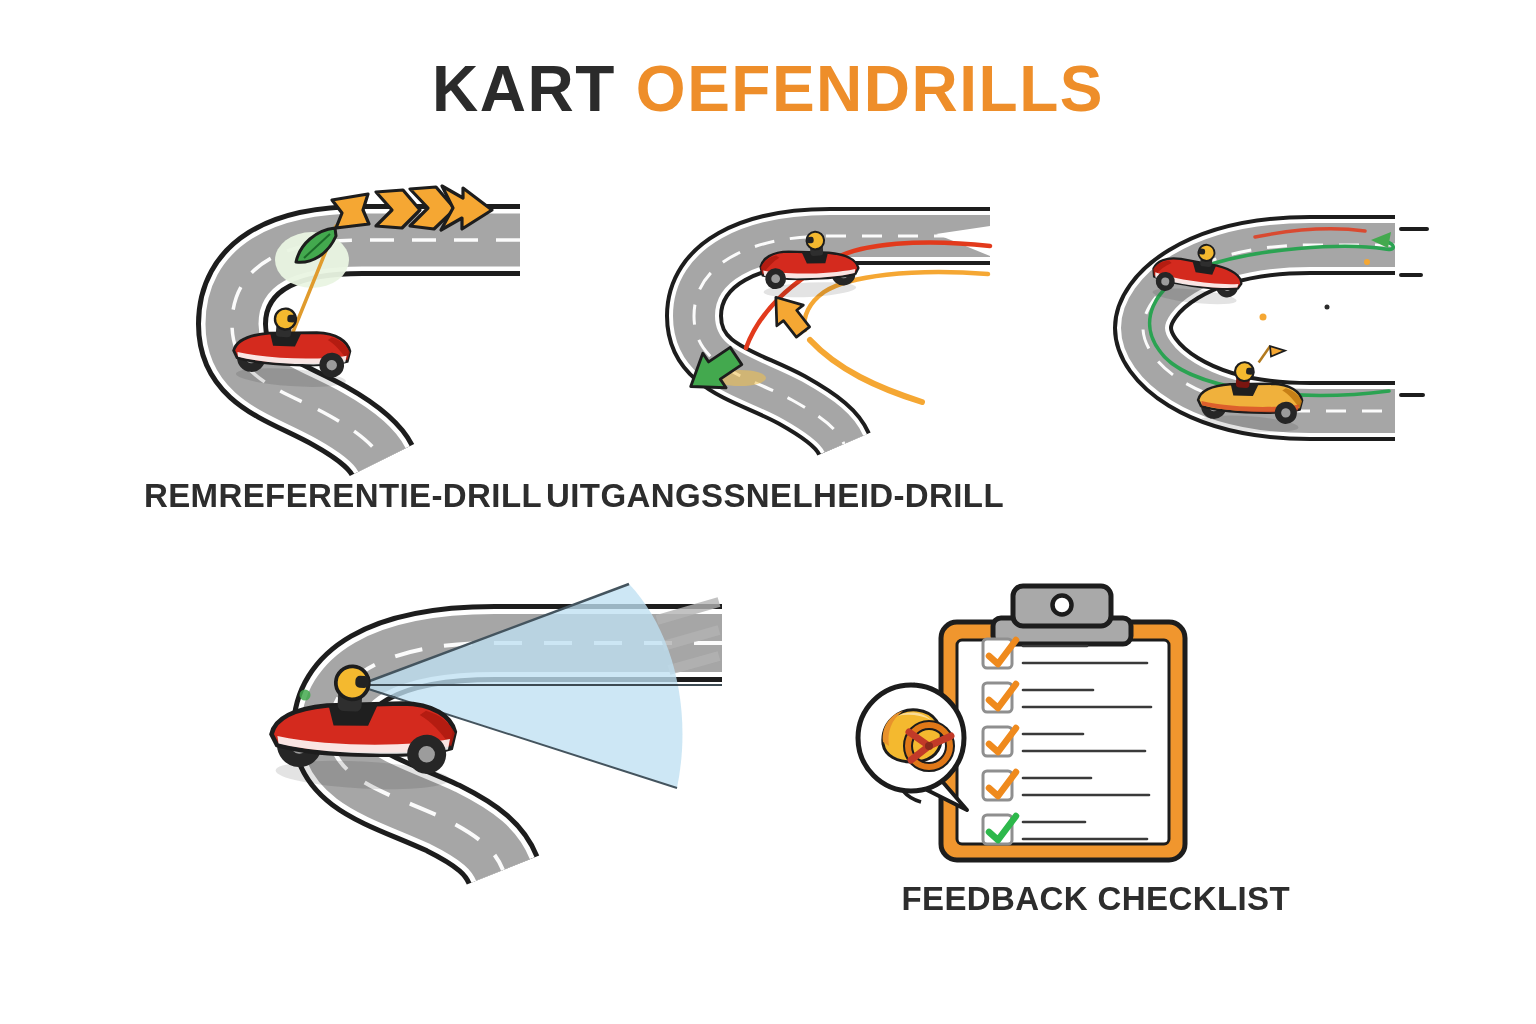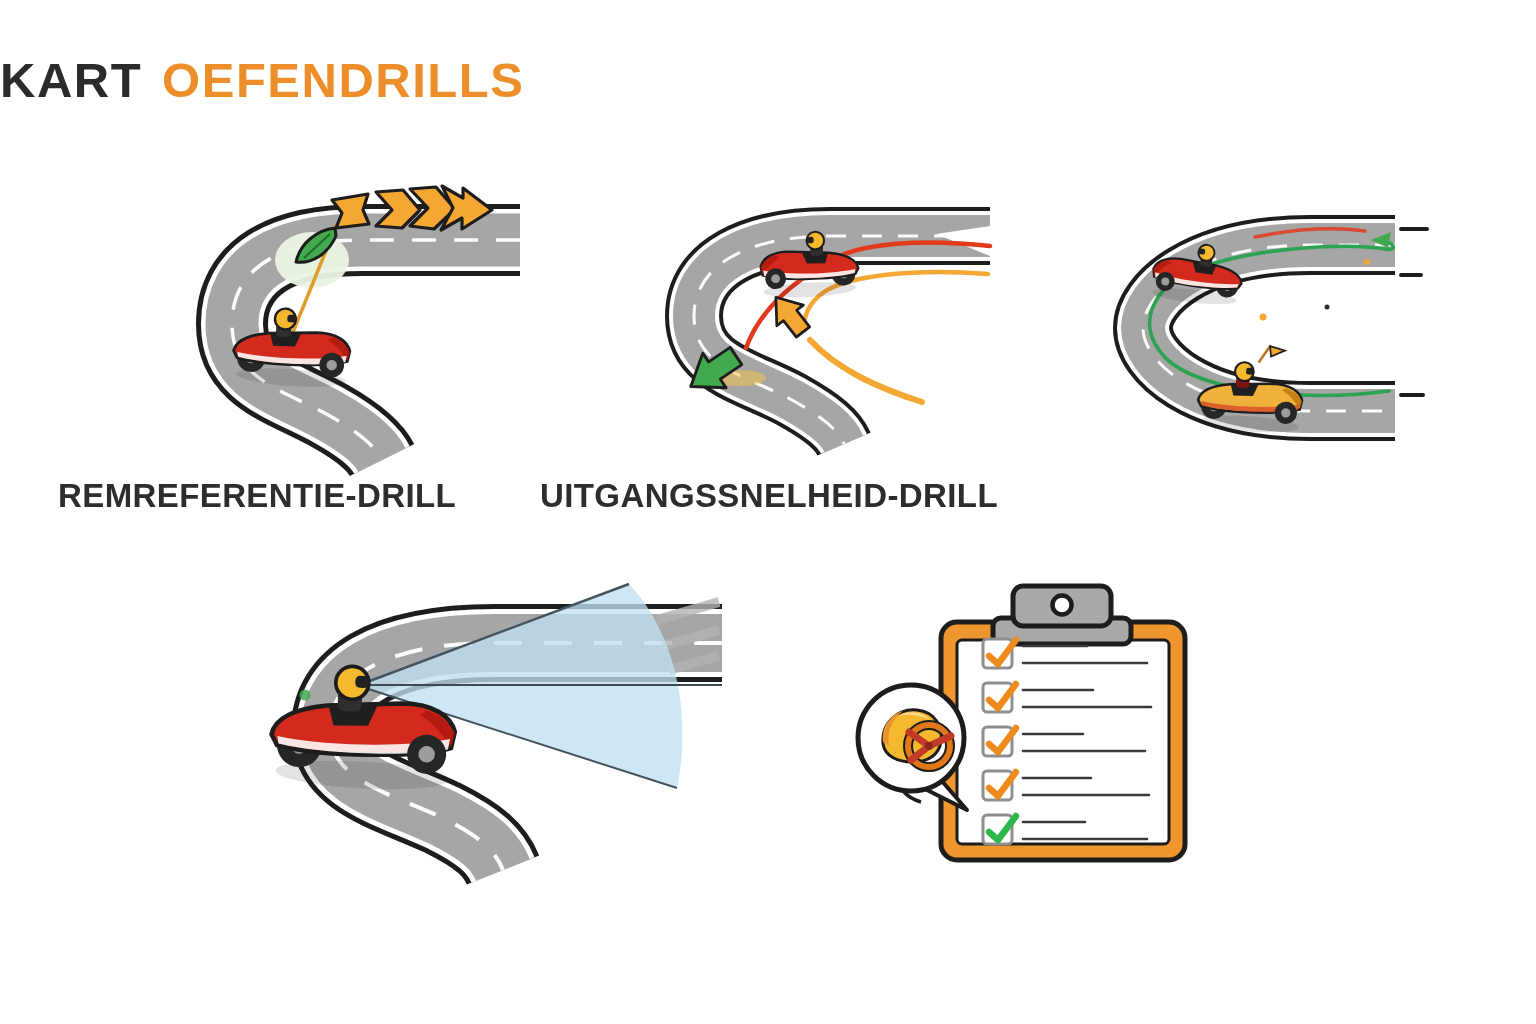--- a/index.html
+++ b/index.html
@@ -1,22 +1,22 @@
 <!DOCTYPE html>
 <html style="--bg: #ffffff; --ink: #1d1d1d; --title-dark: #2b2b2b; --accent: #ee8e2a; --label: #2d2d2d; --track: #a6a6a6; --kart-red: #d42a1e; --kart-yellow: #f0b13c; --helmet-yellow: #f4b92f; --flag-green: #43a94e; --line-green: #2ba352; --line-red: #e23a1c; --arrow-orange: #f5a733; --cone-blue: #bfe0f2; --board-orange: #f0962e; --clip-gray: #a9a9a9; --check-line: #3a3a3a; --box-border: #8f8f8f; --wheel-orange: #e07818; --spoke-red: #c23a28;"><head>
 <meta charset="utf-8">
 <style>
   body{margin:0;background:#fff}
   .stage{position:relative;width:1536px;height:1024px;background:var(--bg,#fff);overflow:hidden;
          font-family:"Liberation Sans",sans-serif}
-  .title{position:absolute;top:52px;left:0;width:100%;text-align:left;
-         font-weight:800;font-size:49px;letter-spacing:1.5px;white-space:nowrap}
+  .title{position:absolute;top:52px;left:0;width:100%;text-align:center;
+         font-weight:800;font-size:64px;letter-spacing:1.5px;white-space:nowrap}
   .t-dark{color:var(--title-dark);margin-right:20px}
   .t-accent{color:var(--accent)}
-  .caption{position:absolute;text-align:left;font-weight:700;font-size:33px;
+  .caption{position:absolute;text-align:right;font-weight:700;font-size:33px;
            color:var(--label);letter-spacing:.4px;line-height:1.16}
   svg.panel{position:absolute;overflow:visible}
   
   .rb{stroke:var(--ink);fill:none}
   .rw{stroke:#ffffff;fill:none}
   .rg{stroke:var(--track);fill:none}
   .dash{stroke:#ffffff;fill:none;stroke-width:3.5;stroke-dasharray:24 18;opacity:.95}
   .outl{stroke:var(--ink)}
   .f-red{fill:var(--kart-red)}
   .f-yellow{fill:var(--kart-yellow)}
@@ -249,15 +249,16 @@
           <path d="M 18 8 L -2 -6 M 18 8 L 0 22 M 18 8 L 40 -2" stroke="var(--spoke-red)" stroke-width="7" stroke-linecap="round" fill="none"></path>
           <circle cx="18" cy="8" r="4" fill="#8a2a1c"></circle>
         </g>
       </g>
     </g>
   </svg>
 
   <div class="caption" style="left:58px;top:477px;width:484px">REMREFERENTIE-DRILL</div>
   <div class="caption" style="left:540px;top:477px;width:464px">UITGANGSSNELHEID-DRILL</div>
   <div class="caption" style="left:818px;top:880px;width:472px">
+    <div>FEEDBACK CHECKLIST</div>
   </div>
 
 </div>
 
 </body></html>

